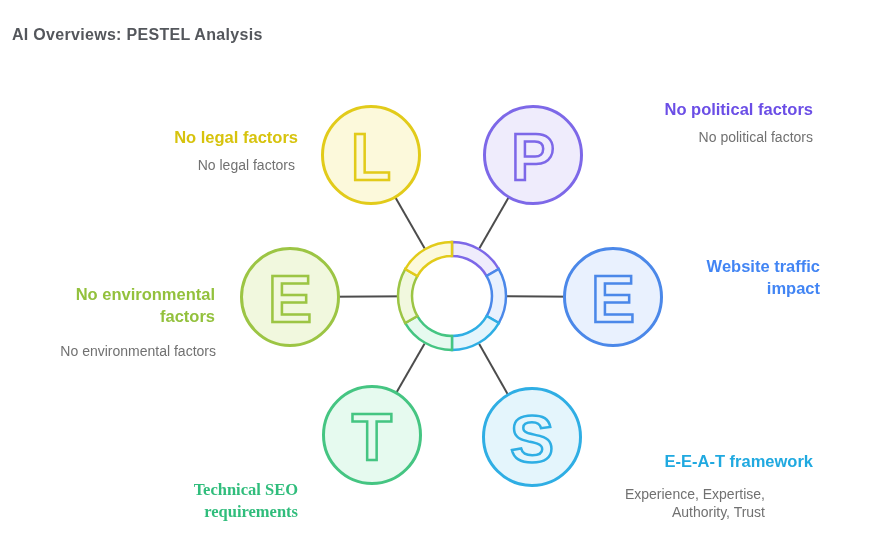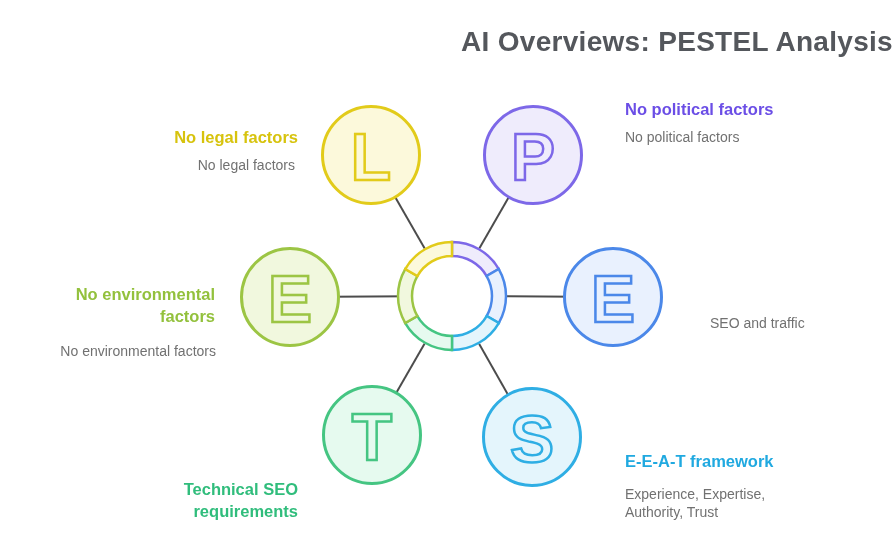--- a/index.html
+++ b/index.html
@@ -5,27 +5,27 @@
   html,body{margin:0;padding:0;}
   body{
     width:893px;height:556px;position:relative;overflow:hidden;
     background:#ffffff;
     font-family:"Liberation Sans", sans-serif;
   }
   .stage{position:absolute;inset:0;width:893px;height:556px;}
   svg.diagram{position:absolute;left:0;top:0;width:893px;height:556px;}
   .page-title{
     position:absolute;left:12px;right:0;top:26px;
-    text-align:right;font-size:28px;font-weight:bold;letter-spacing:.3px;
+    text-align:left;font-size:16px;font-weight:bold;letter-spacing:.3px;
   }
   .label{position:absolute;line-height:21px;}
   .heading{font-size:16.5px;font-weight:bold;line-height:21.5px;}
   .subtitle{font-size:14px;line-height:17.5px;}
   .ta-r{text-align:right;margin-top:28px;}
-  .ta-l{text-align:left;margin-left:22px;}
+  .ta-l{text-align:right;}
   
   .node-letter{
     font-family:"Liberation Sans", sans-serif;
     font-size:66px;font-weight:bold;
   }
 </style>
 </head>
 <body>
 
 <div class="stage">
@@ -76,20 +76,20 @@
 
   <div class="label heading ta-r" style="left: 98px; top: 99px; width: 200px; color: rgb(215, 195, 13);">No legal factors</div>
   <div class="label subtitle ta-r" style="left: 95px; top: 129px; width: 200px; color: rgb(113, 113, 113);">No legal factors</div>
 
   <div class="label heading ta-l" style="left: 603px; top: 99px; width: 210px; color: rgb(107, 78, 230);">No political factors</div>
   <div class="label subtitle ta-l" style="left: 603px; top: 129px; width: 210px; color: rgb(113, 113, 113);">No political factors</div>
 
   <div class="label heading ta-r" style="left: 55px; top: 256px; width: 160px; color: rgb(147, 193, 61);">No environmental factors</div>
   <div class="label subtitle ta-r" style="left: 36px; top: 315px; width: 180px; color: rgb(113, 113, 113);">No environmental factors</div>
 
-  <div class="label subtitle ta-l" style="left: 688px; top: 315px; width: 180px; color: rgb(113, 113, 113);">SEO and traffic</div>
+  <div class="label heading ta-l" style="left: 688px; top: 256px; width: 132px; color: rgb(66, 133, 244);">Website traffic impact</div>
 
-  <div class="label heading ta-r" style="left: 146px; top: 451px; width: 152px; color: rgb(48, 189, 124);">Technical SEO requirements</div>
+  <div class="label heading ta-r" style="left: 146px; top: 451px; width: 152px; color: rgb(48, 189, 124); font-family: Liberation Serif, serif;">Technical SEO requirements</div>
 
   <div class="label heading ta-l" style="left: 603px; top: 451px; width: 210px; color: rgb(32, 169, 224);">E-E-A-T framework</div>
   <div class="label subtitle ta-l" style="left: 603px; top: 486px; width: 162px; color: rgb(113, 113, 113);">Experience, Expertise, Authority, Trust</div>
 
 </div>
 
 </body></html>

